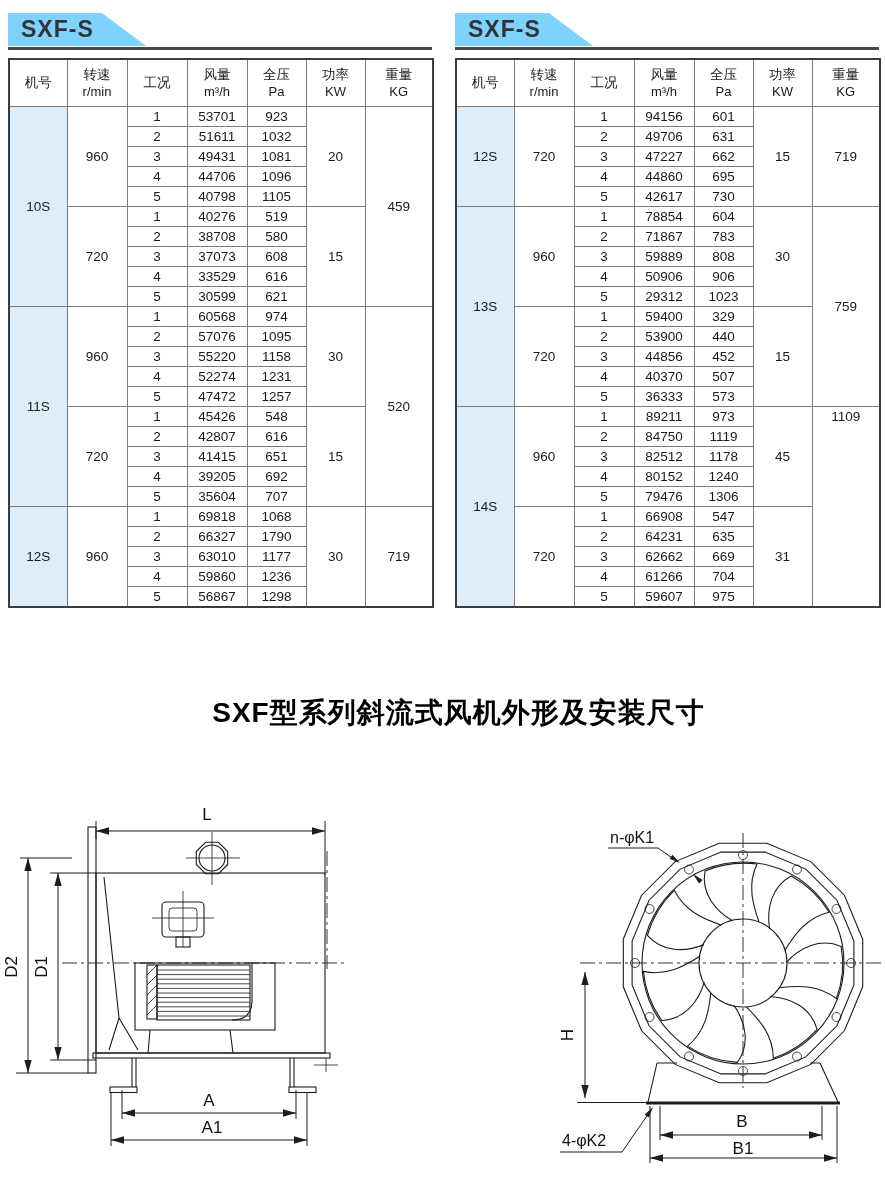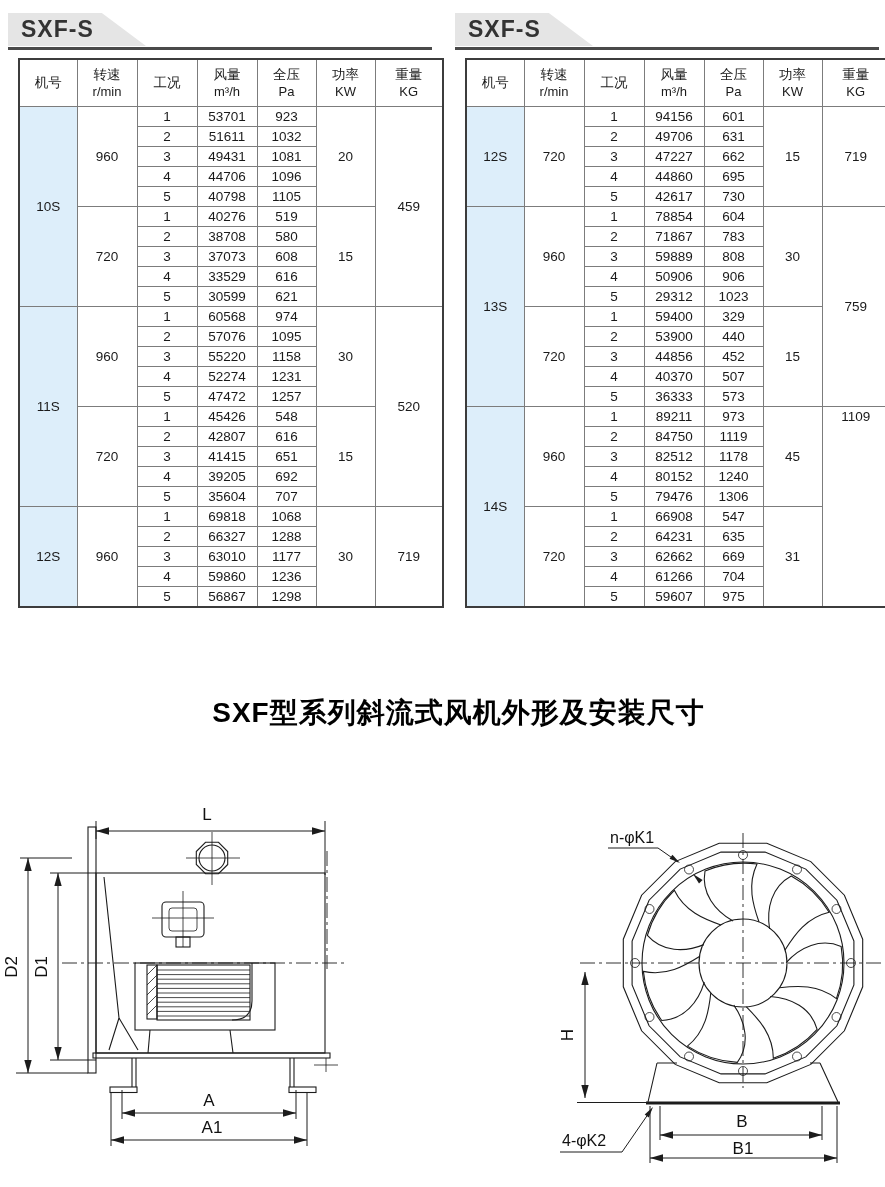--- a/index.html
+++ b/index.html
@@ -1,25 +1,25 @@
 <!DOCTYPE html>
 <html><head>
 <meta charset="utf-8">
 <style>
   html,body{margin:0;padding:0;}
   body{position:relative;width:885px;height:1187px;background:#ffffff;
        font-family:"Liberation Sans",sans-serif;color:#1a1a1a;overflow:hidden;}
   .tablecol{position:absolute;top:13px;width:424px;}
-  .banner{width:138px;height:33px;background:#e5e5e5;
+  .banner{width:138px;height:33px;background:#7dd3fc;
           clip-path:polygon(0 0,68% 0,100% 100%,0 100%);
           display:flex;align-items:center;padding-left:13px;box-sizing:border-box;}
   .banner span{font-size:23px;font-weight:bold;color:#333;letter-spacing:1px;}
   .rule{height:2.5px;background:#4a4a4a;margin-top:1px;margin-bottom:8px;}
   table.spec{border-collapse:collapse;table-layout:fixed;width:424px;
-             border:2px solid #3c3c3c;margin-left:10px;}
+             border:2px solid #3c3c3c;}
   table.spec th,table.spec td{border:1px solid #7c7c7c;text-align:center;
              padding:0;font-weight:normal;}
   table.spec th{height:46px;font-size:13.5px;background:#fff;}
   table.spec th .u{font-size:13px;}
   table.spec td{height:19px;line-height:19px;font-size:13.5px;background:#fff;}
   td.model{background:#ddeefa !important;}
   td.sh{background:#e8e8e6;}
   td.wt-upper{vertical-align:top;padding-top:40px;}
   .big-title{position:absolute;top:694px;left:16px;width:885px;text-align:center;
              font-size:28px;font-weight:bold;color:#000;letter-spacing:1px;}
@@ -198,21 +198,21 @@
           <td rowspan="5" class="c">960</td>
           <td class="c">1</td>
           <td class="c">69818</td>
           <td class="c">1068</td>
           <td rowspan="5" class="c">30</td>
           <td rowspan="5" class="c">719</td>
         </tr>
         <tr>
           <td class="c">2</td>
           <td class="c">66327</td>
-          <td class="c">1288</td>
+          <td class="c">1790</td>
         </tr>
         <tr>
           <td class="c">3</td>
           <td class="c">63010</td>
           <td class="c">1177</td>
         </tr>
         <tr>
           <td class="c">4</td>
           <td class="c">59860</td>
           <td class="c">1236</td>

